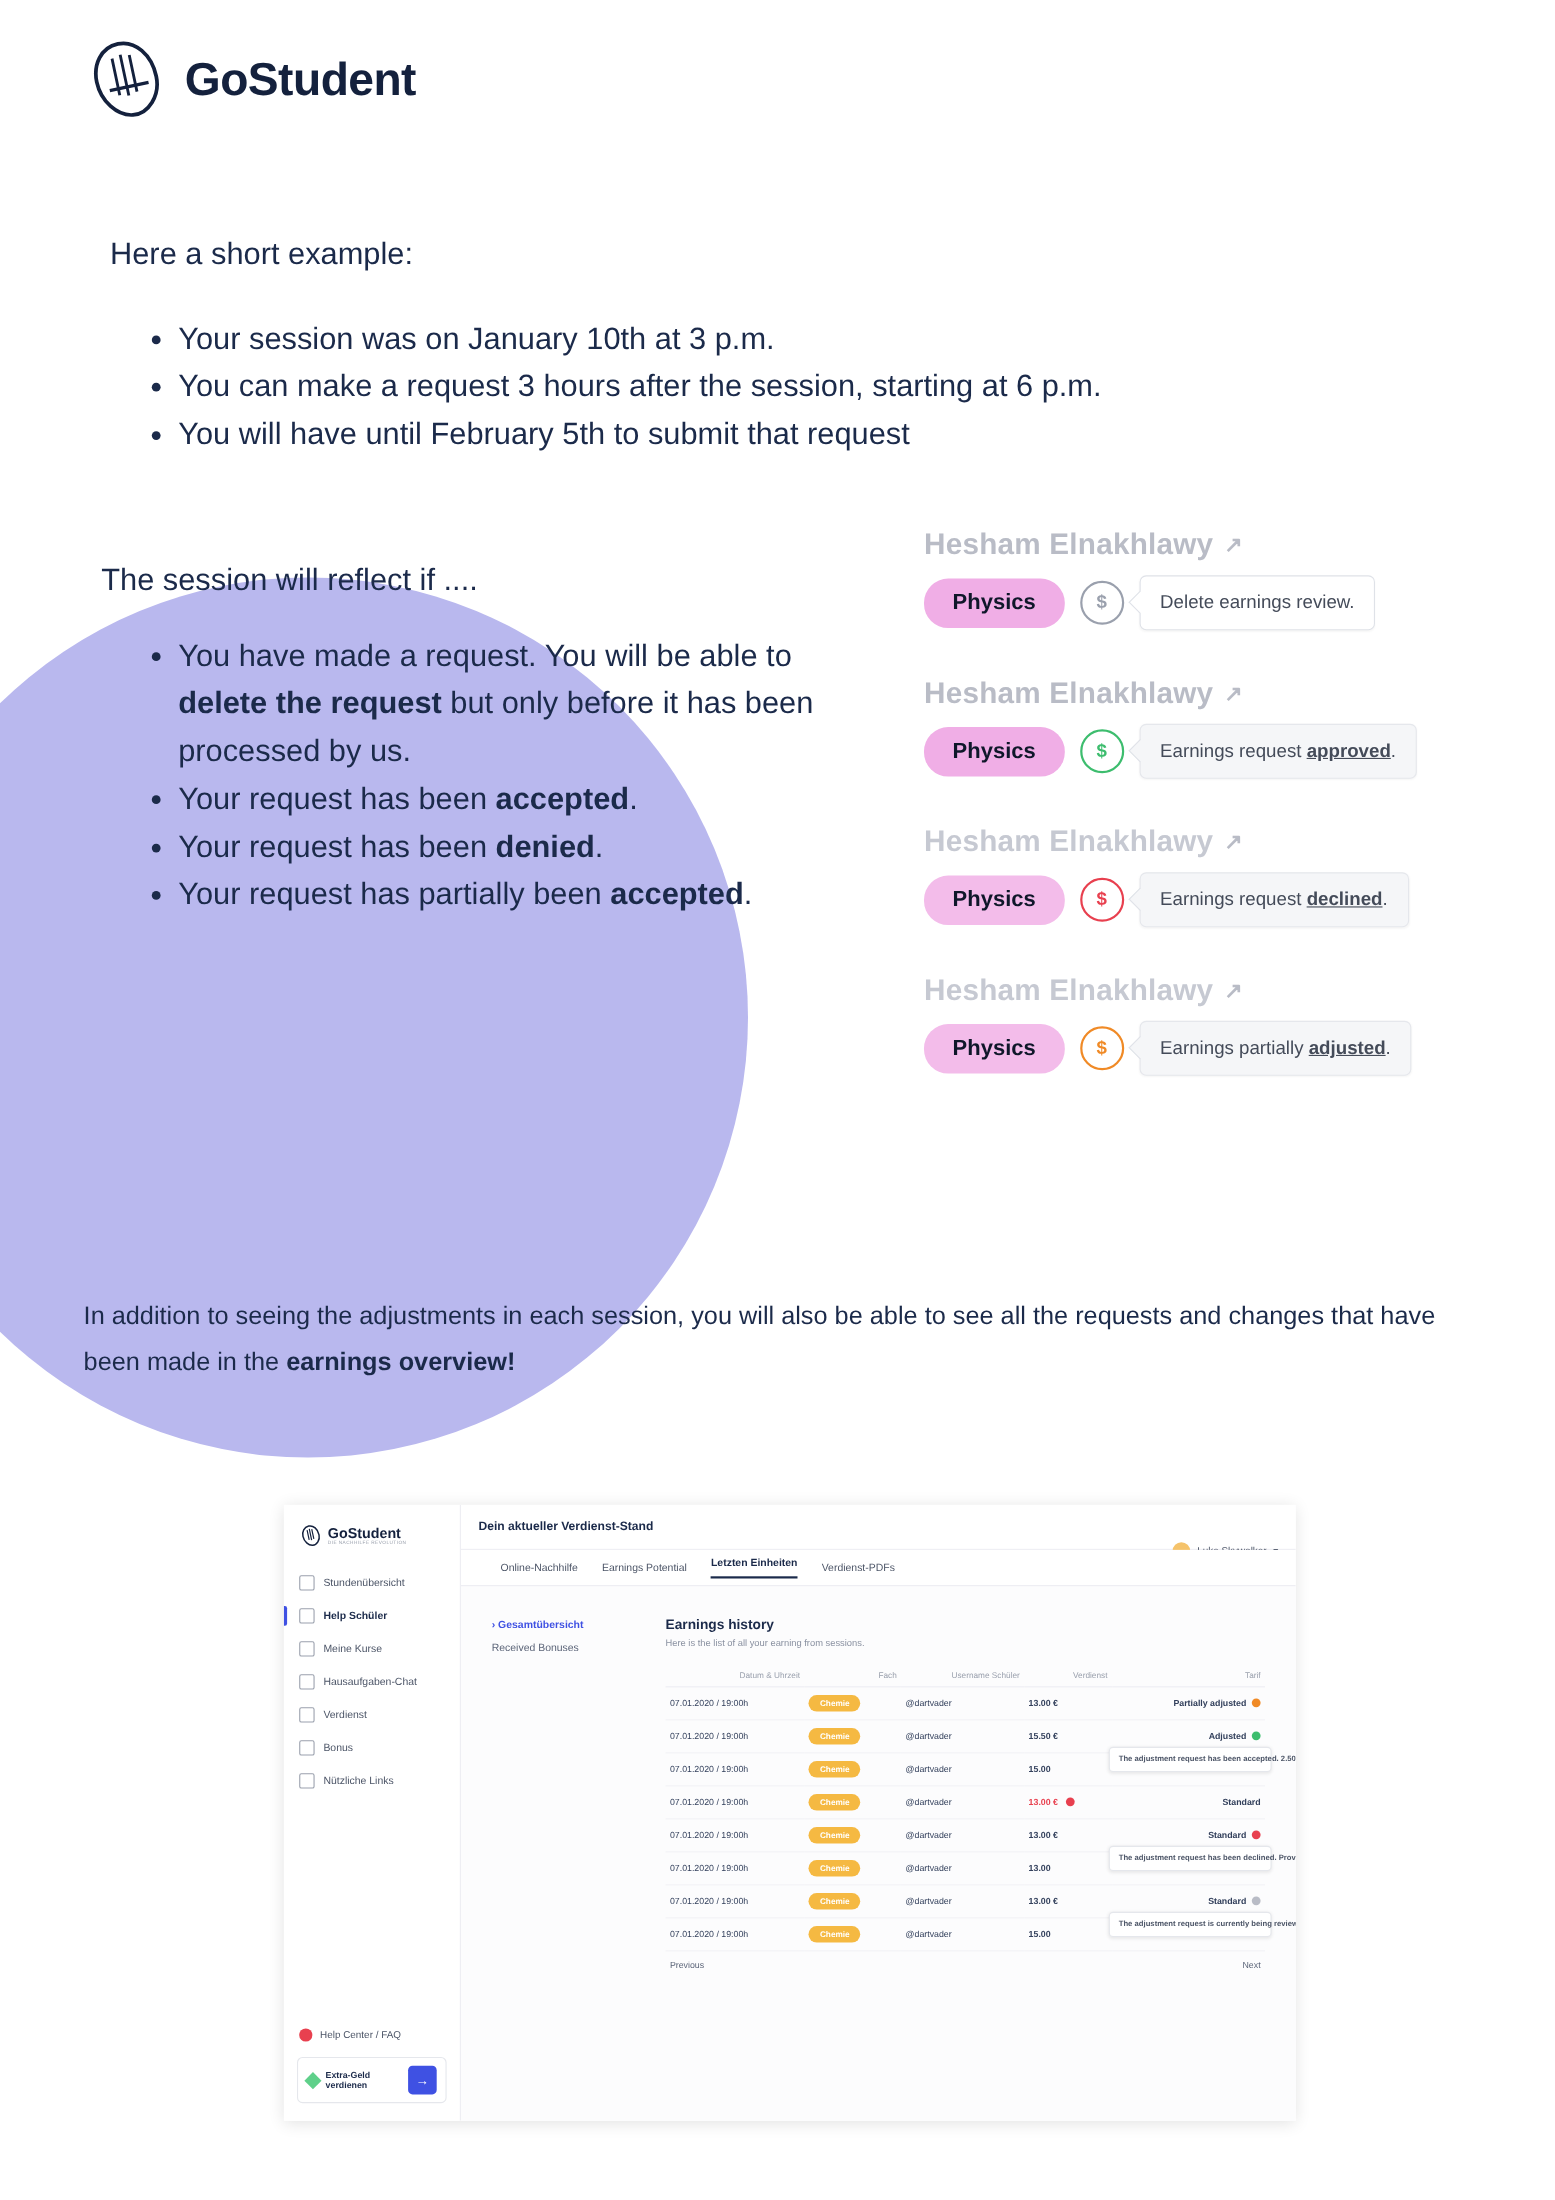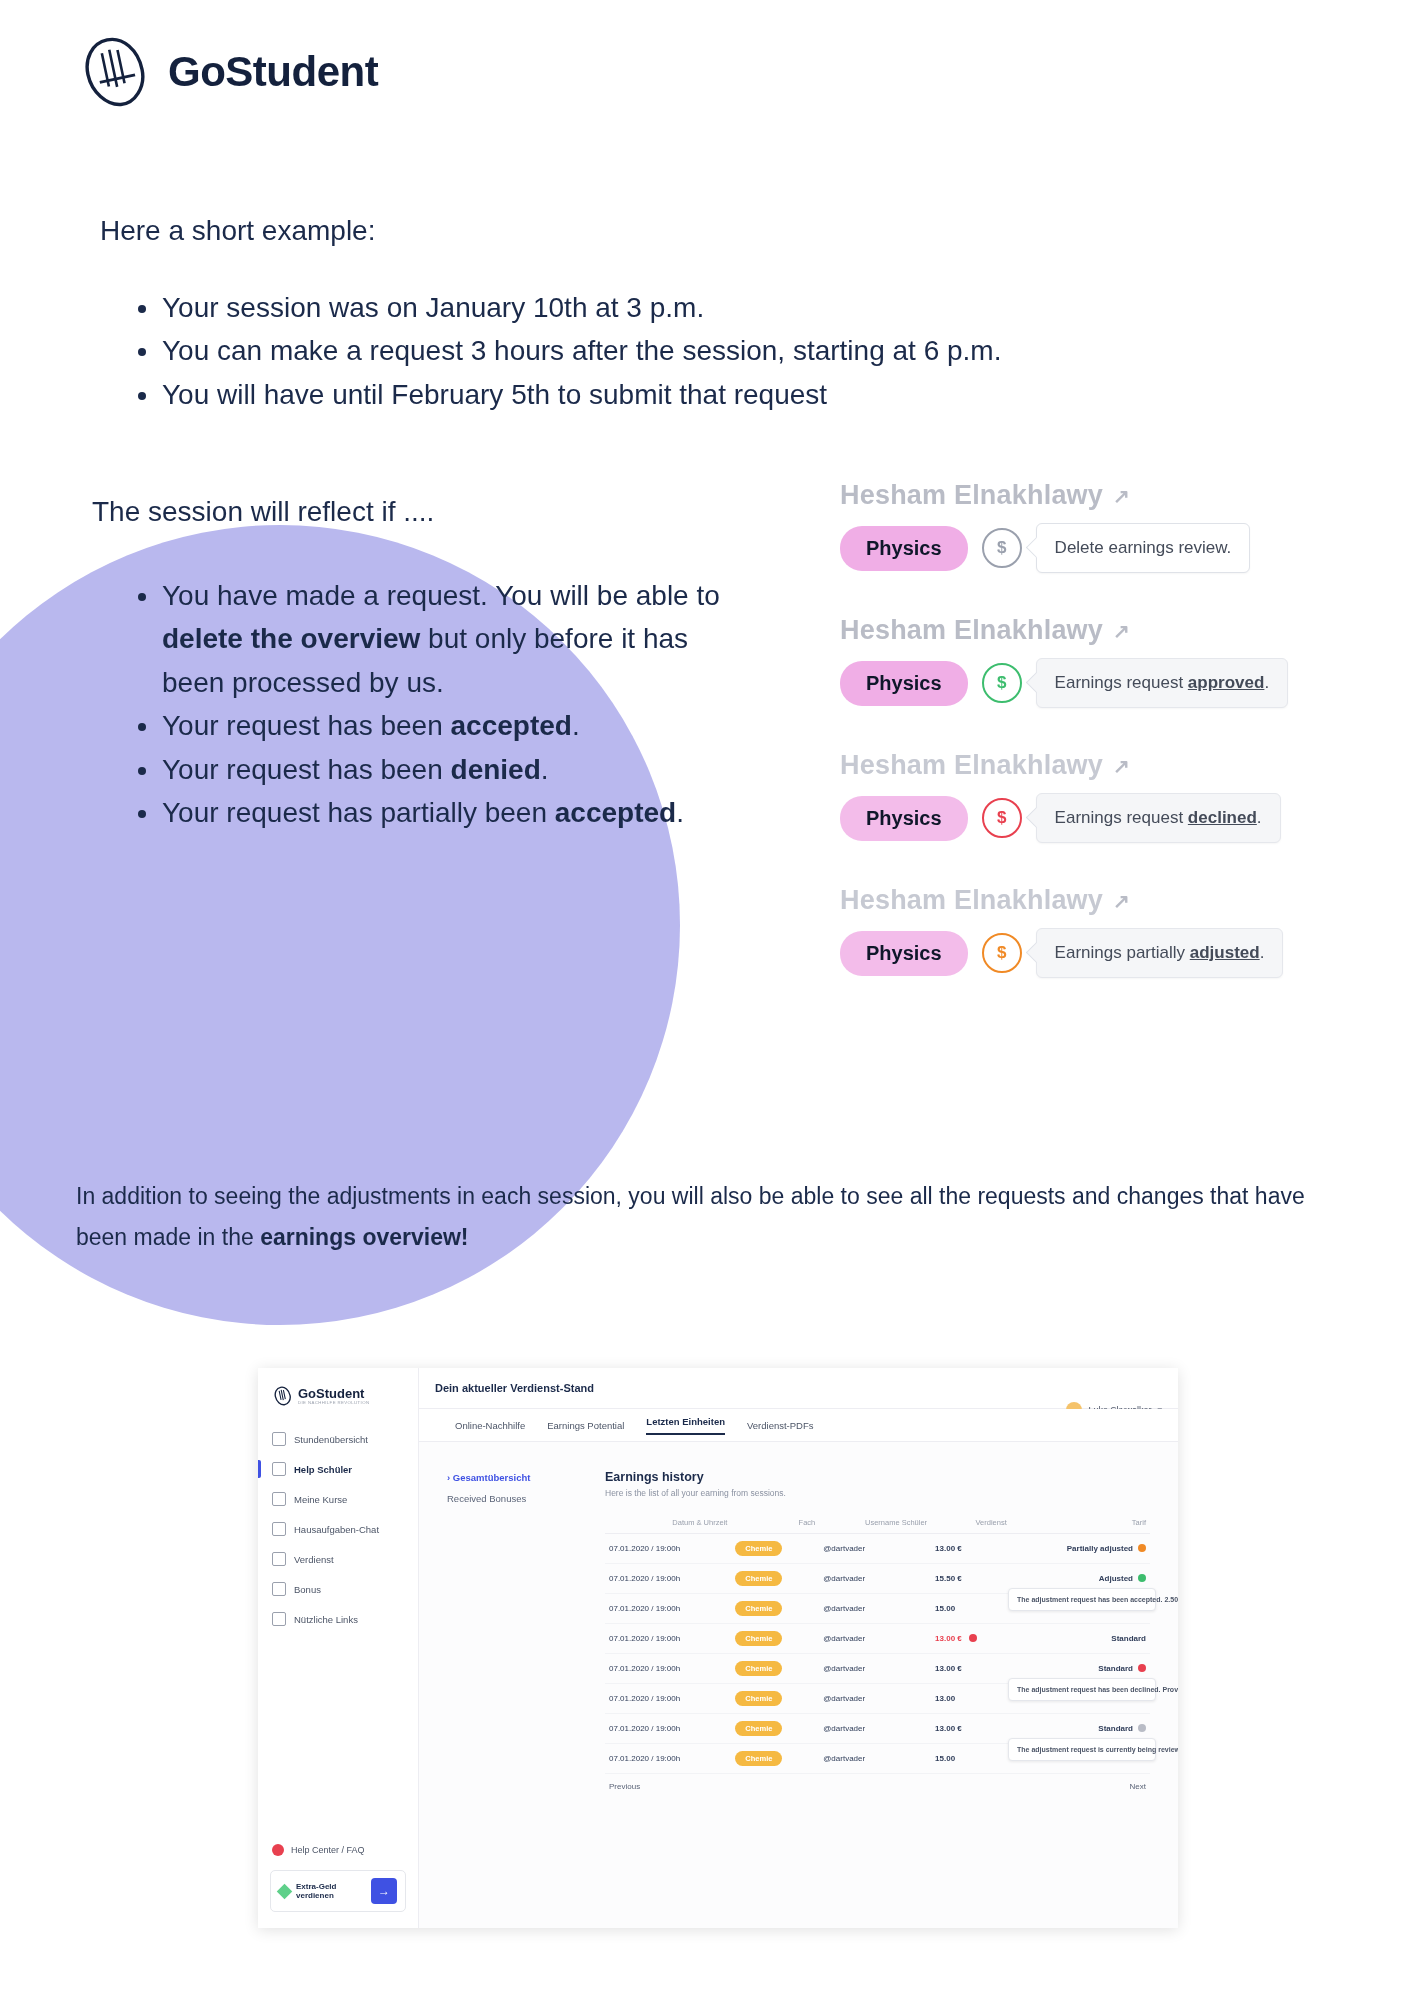--- a/index.html
+++ b/index.html
@@ -83,21 +83,21 @@
   }
   .list-1 {
     position: absolute;
     left: 110px;
     top: 270px;
     width: 1250px;
   }
   .sub-lead {
     position: absolute;
     left: 92px;
-    top: 496px;
+    top: 511px;
     font-size: 28px;
   }
   .list-2 {
     position: absolute;
     left: 110px;
     top: 558px;
     width: 620px;
   }
   .list-2 li {
     line-height: 1.98;
@@ -316,21 +316,21 @@
   <ul class="bullets list-1">
     <li>Your session was on January 10th at 3 p.m.</li>
     <li>You can make a request 3 hours after the session, starting at 6 p.m.</li>
     <li>You will have until February 5th to submit that request</li>
   </ul>
 
   <div class="sub-lead">The session will reflect if ....</div>
 
   <ul class="bullets list-2">
     <li>
-      <span>You have made a request. You will be able to </span><b>delete the overview</b><span> but only before it has been processed by us.</span>
+      <span>You have made a request. You will be able to </span><b>delete the request</b><span> but only before it has been processed by us.</span>
     </li>
     <li>
       <span>Your request has been </span><b>accepted</b><span>.</span>
     </li>
     <li>
       <span>Your request has been </span><b>denied</b><span>.</span>
     </li>
     <li>
       <span>Your request has partially been </span><b>accepted</b><span>.</span>
     </li>

